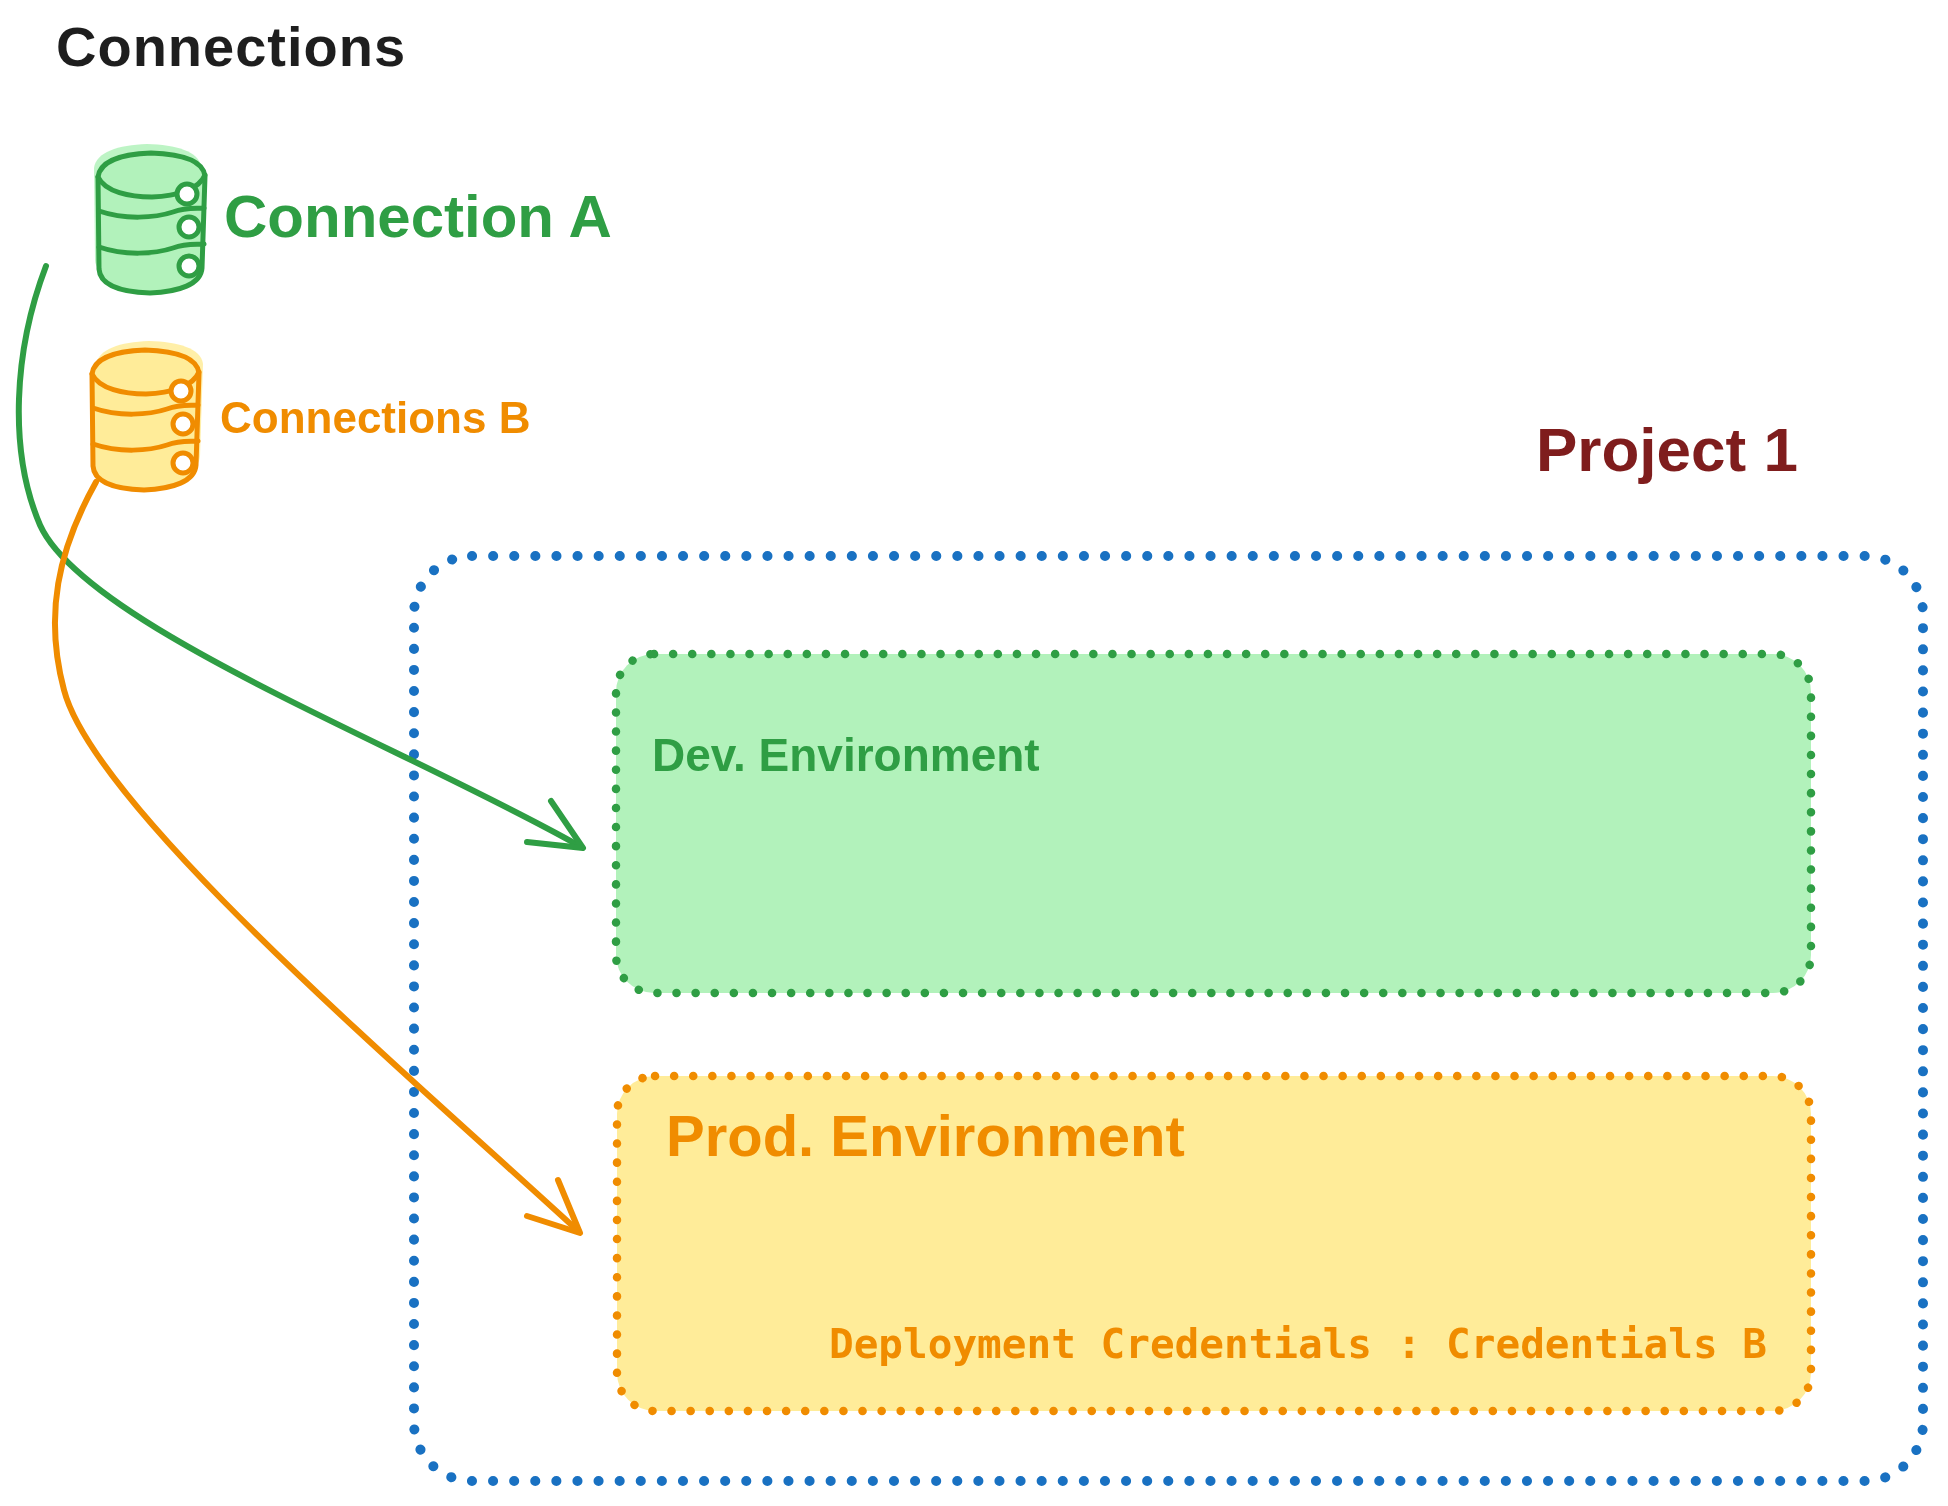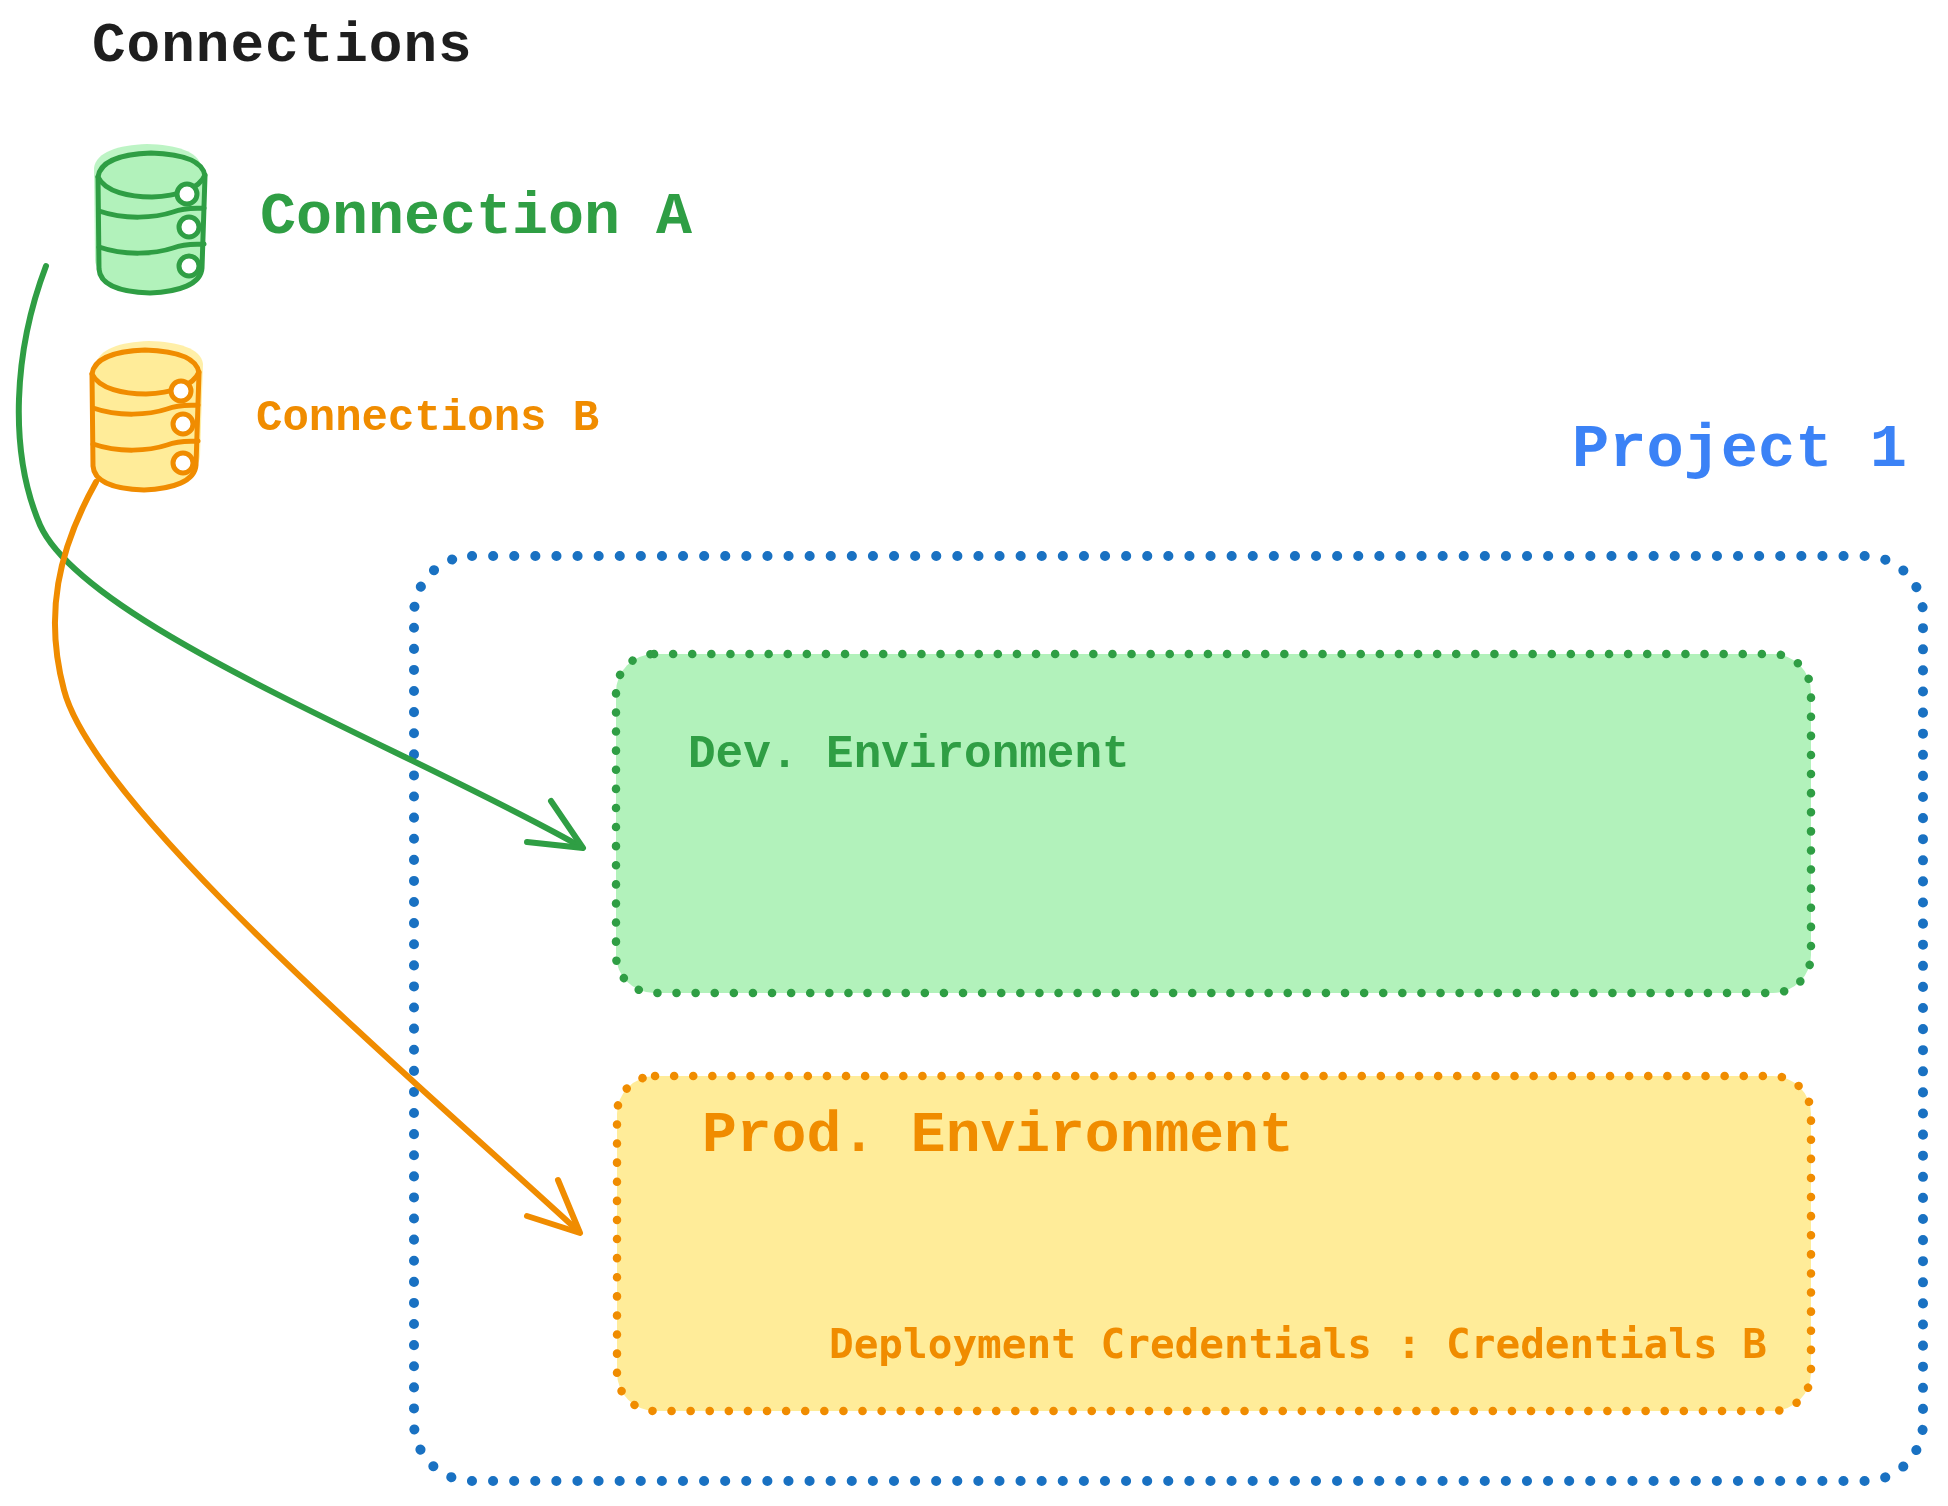--- a/index.html
+++ b/index.html
@@ -11,26 +11,26 @@
     overflow: hidden;
     font-family: "DejaVu Sans", sans-serif;
   }
   .layer {
     position: absolute;
     left: 0; top: 0;
     width: 1948px;
     height: 1506px;
   }
   .txt { position: absolute; white-space: nowrap; line-height: 1.1; }
-  .hand { font-family: Liberation Mono, monospace; font-weight: 600; margin-left: 36px; }
+  .hand { font-family: Liberation Sans, sans-serif; font-weight: 600; }
   .mono { font-family: "DejaVu Sans Mono", monospace; font-weight: 600; }
   .ink    { color: #1e1e1e; }
   .green  { color: #2f9e44; }
   .orange { color: #f08c00; }
-  .blue   { color: #3b82f6; }
+  .blue   { color: #7f1d1d; }
 
   .connections-title { left: 56px;  top: 16px;   font-size: 56px; letter-spacing: 1px; }
   .connection-a      { left: 224px; top: 184px;  font-size: 60px; }
   .connection-b      { left: 220px; top: 394px;  font-size: 44px; }
   .project-title     { left: 1536px; top: 416px; font-size: 62px; }
   .dev-title         { left: 652px; top: 730px;  font-size: 46px; }
   .dev-cred          { right: 220px; top: 904px; font-size: 41px; }
   .prod-title        { left: 666px; top: 1104px; font-size: 58px; }
   .prod-cred         { right: 181px; top: 1322px; font-size: 41px; }
 </style>

